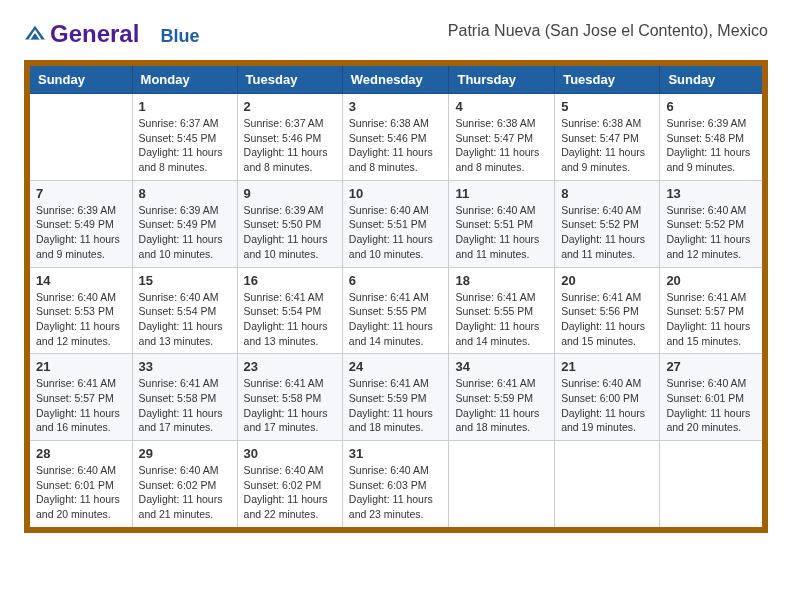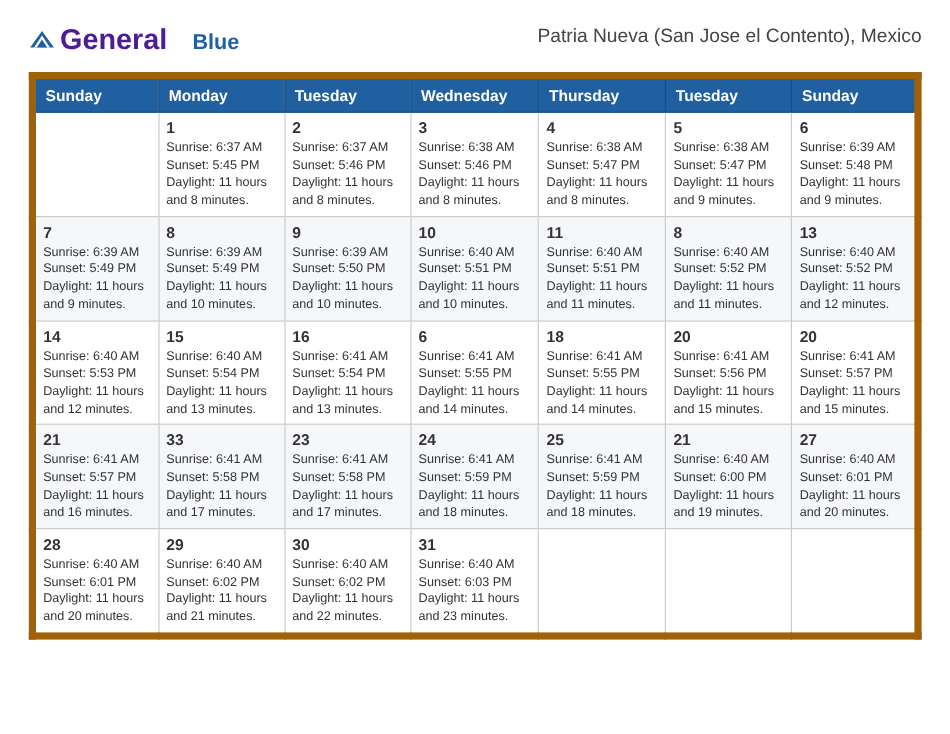--- a/index.html
+++ b/index.html
@@ -224,21 +224,21 @@
         </td>
         <td>
           <span class="day-number">23</span>
           <div class="day-info">Sunrise: 6:41 AM<br>Sunset: 5:58 PM<br>Daylight: 11 hours<br>and 17 minutes.</div>
         </td>
         <td>
           <span class="day-number">24</span>
           <div class="day-info">Sunrise: 6:41 AM<br>Sunset: 5:59 PM<br>Daylight: 11 hours<br>and 18 minutes.</div>
         </td>
         <td>
-          <span class="day-number">25</span>
+          <span class="day-number">34</span>
           <div class="day-info">Sunrise: 6:41 AM<br>Sunset: 5:59 PM<br>Daylight: 11 hours<br>and 18 minutes.</div>
         </td>
         <td>
           <span class="day-number">21</span>
           <div class="day-info">Sunrise: 6:40 AM<br>Sunset: 6:00 PM<br>Daylight: 11 hours<br>and 19 minutes.</div>
         </td>
         <td>
           <span class="day-number">27</span>
           <div class="day-info">Sunrise: 6:40 AM<br>Sunset: 6:01 PM<br>Daylight: 11 hours<br>and 20 minutes.</div>
         </td>

